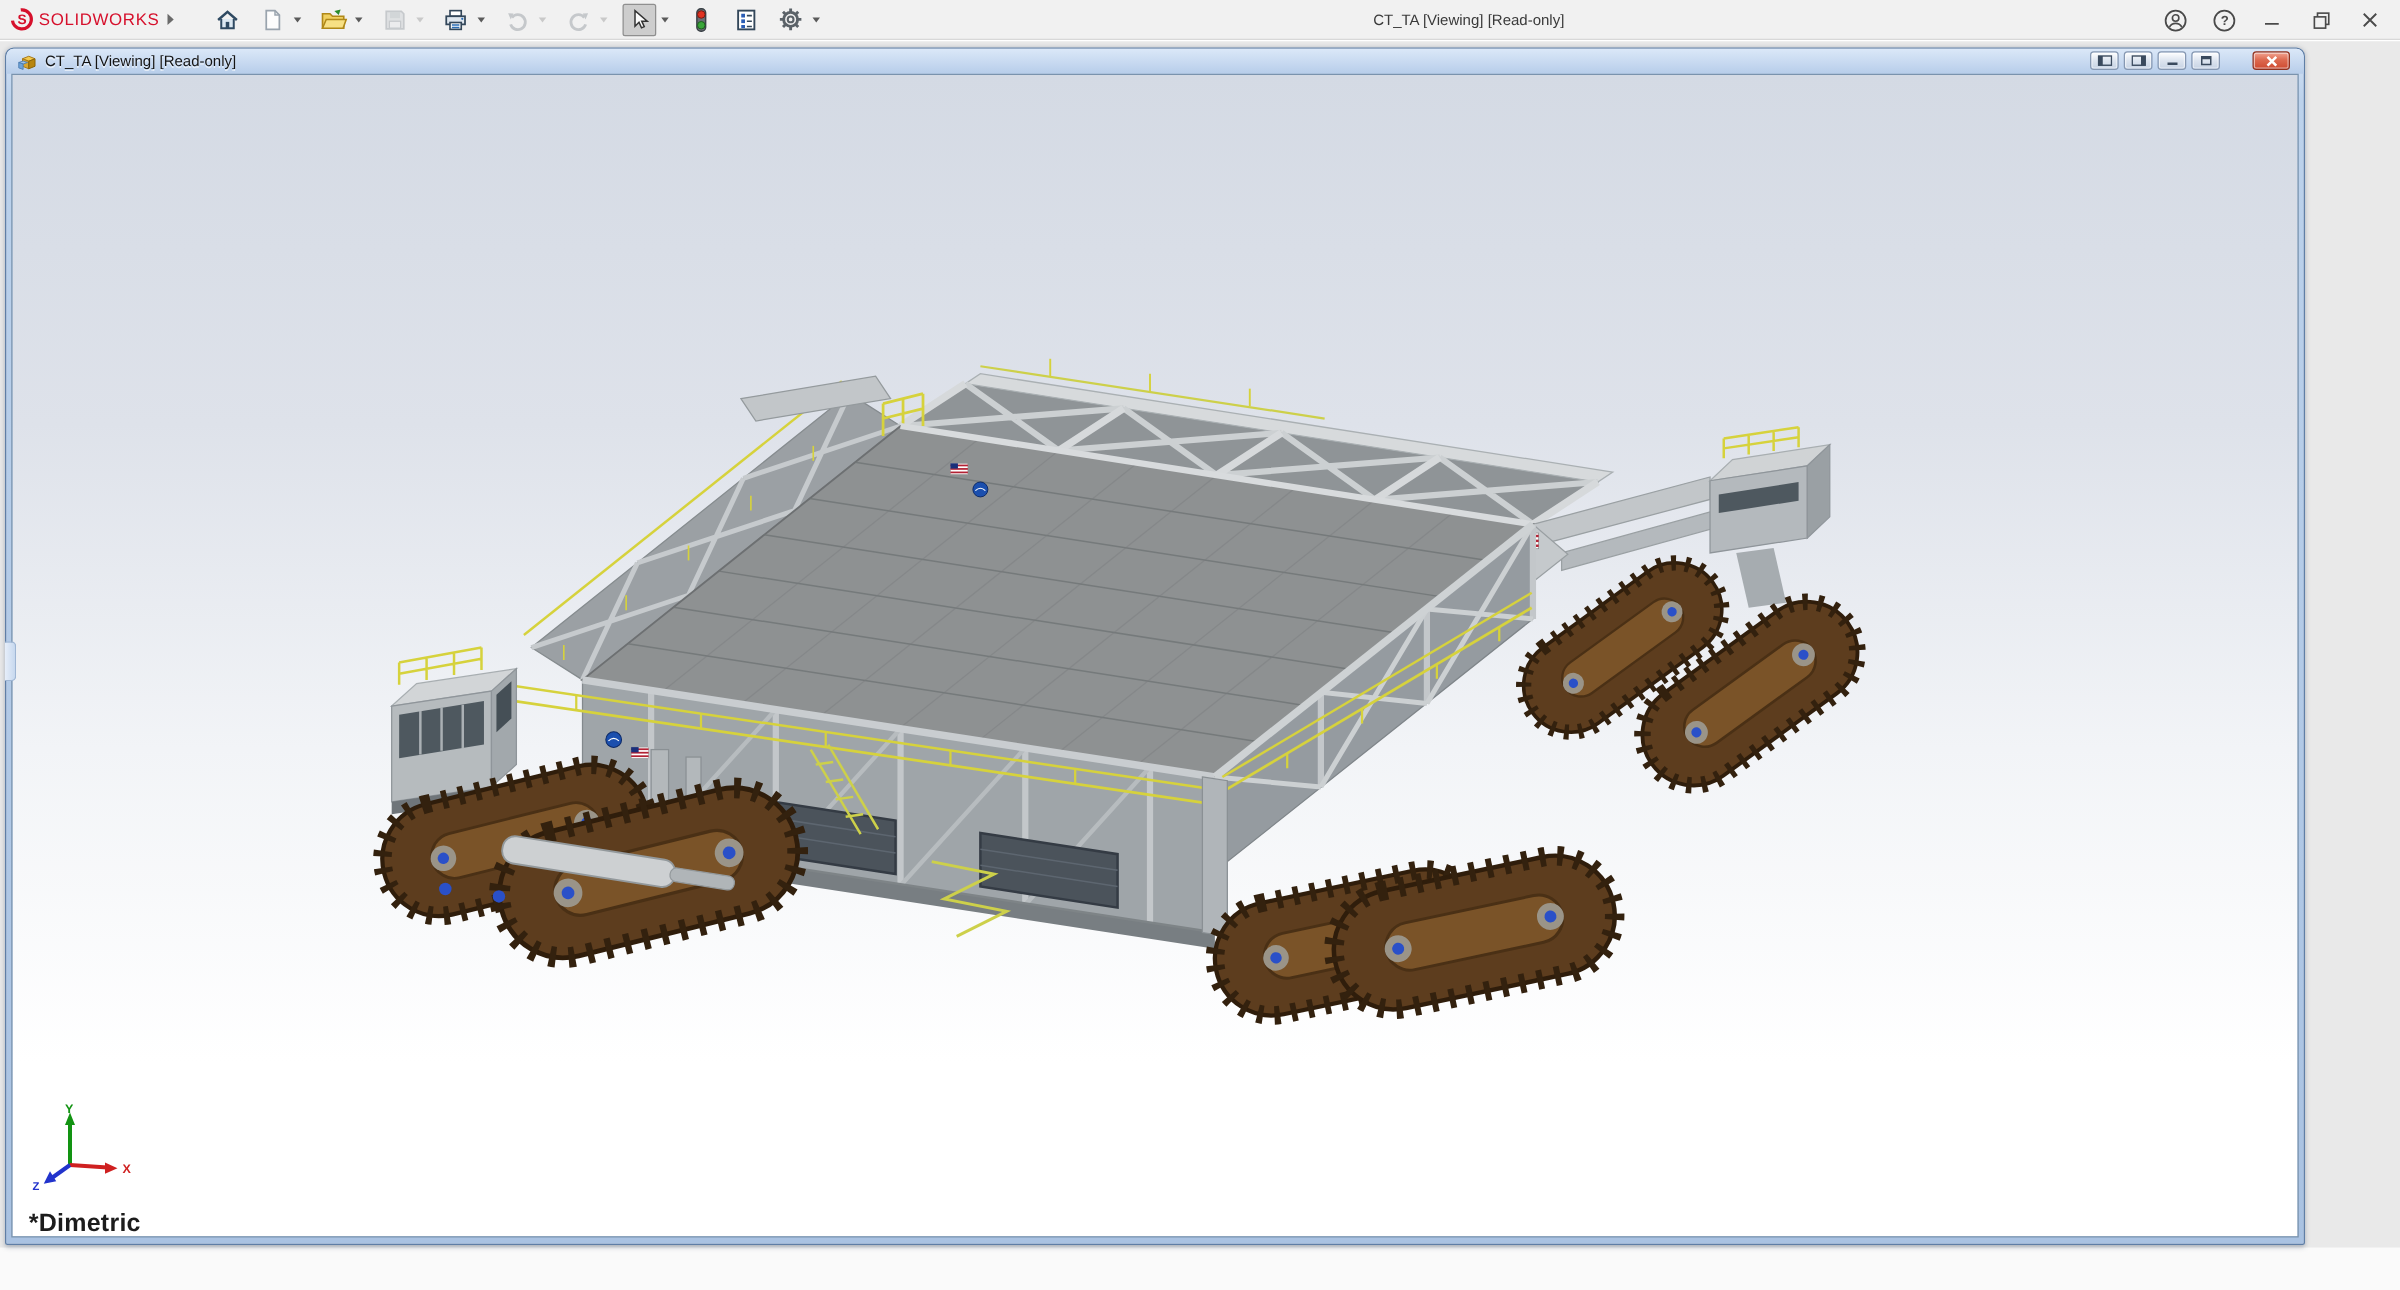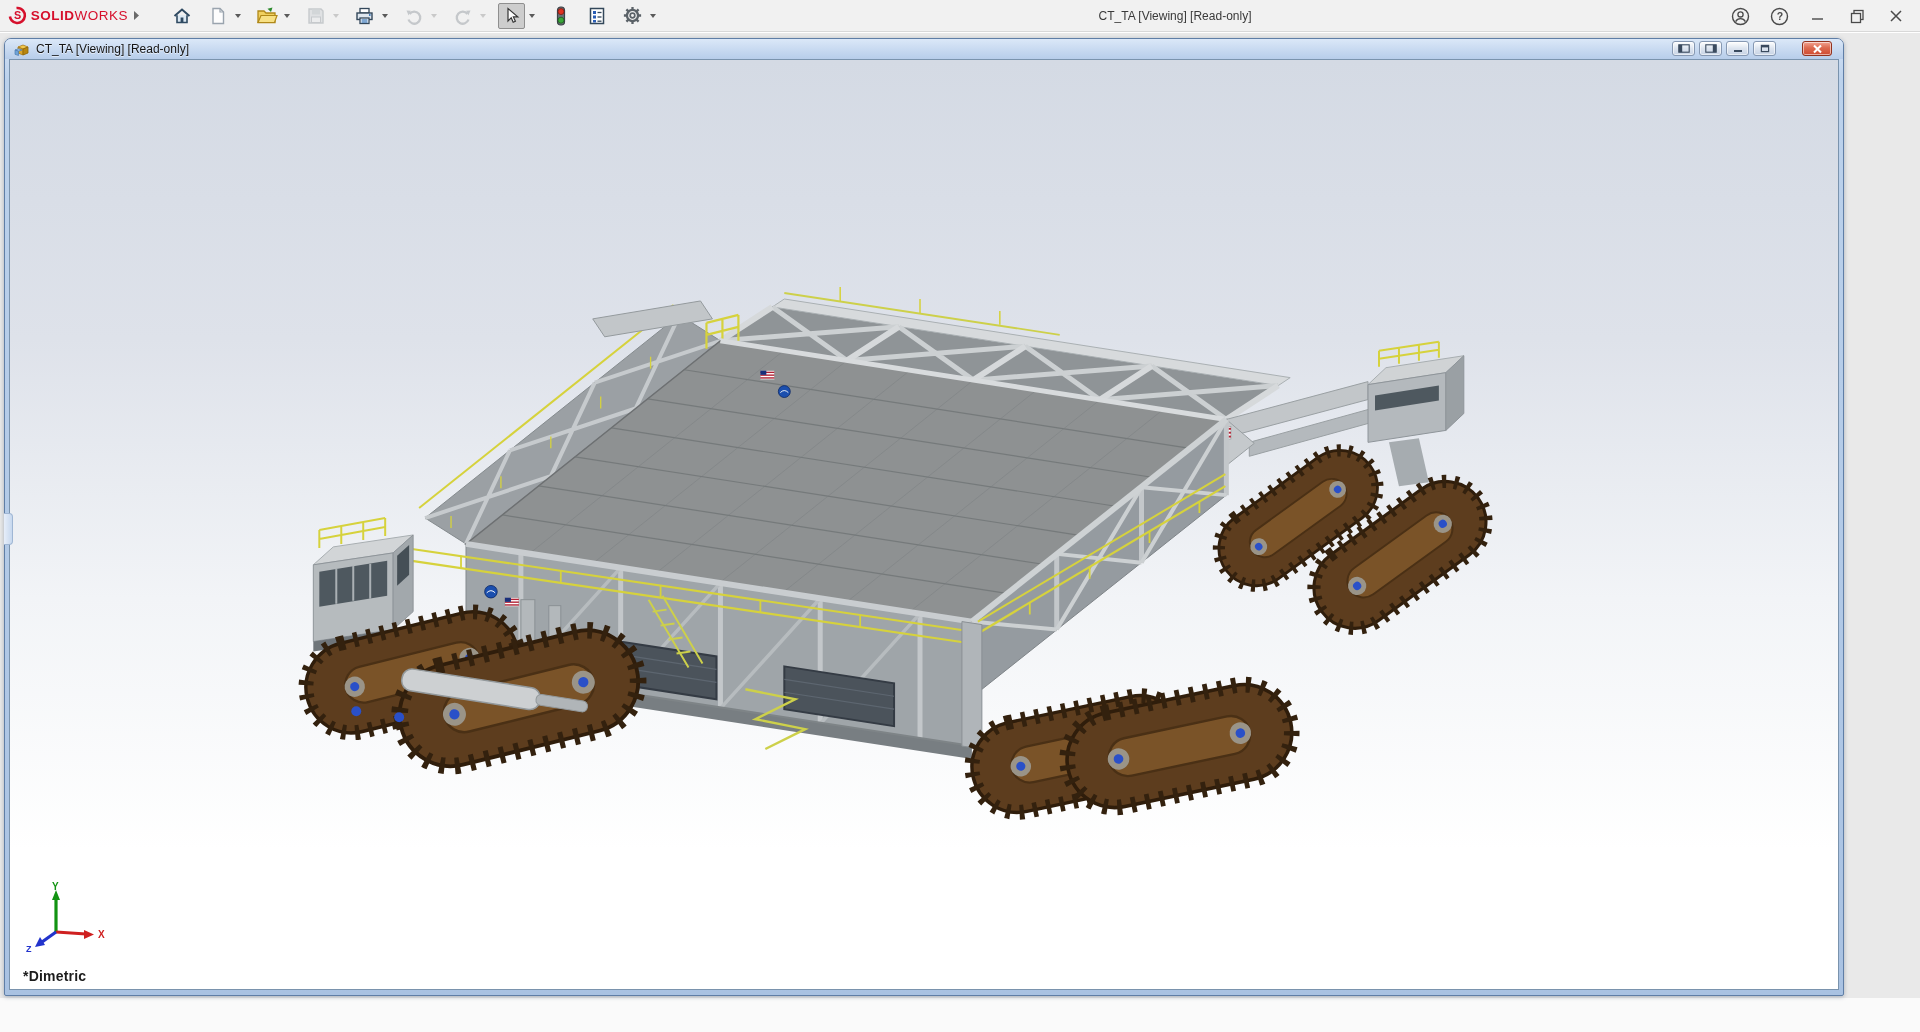--- a/index.html
+++ b/index.html
@@ -14,21 +14,21 @@
   *{margin:0;padding:0;box-sizing:border-box;}
   html,body{width:1920px;height:1032px;overflow:hidden;background:#fff;
     font-family:"Liberation Sans",sans-serif;}
   .app{position:relative;width:1920px;height:1032px;}
 
   
   .titlebar{position:relative;height:32px;background:var(--header-bg);
     border-bottom:1px solid #d8d8d8;display:flex;align-items:center;}
   .logo{display:flex;align-items:center;gap:4px;padding-left:8px;width:128px;flex:0 0 auto;}
   .logo .brand{font-size:13.5px;letter-spacing:.5px;color:var(--brand-red);white-space:nowrap;}
-  .logo .brand b{font-weight:700;}
+  .logo .brand b{font-weight:400;}
   .flyout{width:16px;height:20px;display:flex;align-items:center;justify-content:center;flex:0 0 auto;}
   .toolbar{display:flex;align-items:center;margin-left:24px;}
   .grp{display:flex;align-items:center;margin-right:9px;}
   .tbn{width:27px;height:26px;display:flex;align-items:center;justify-content:center;
     border:1px solid transparent;border-radius:2px;cursor:default;}
   .tbn.active{background:#cdcdcd;border-color:#8f8f8f;}
   .dd{width:13px;height:26px;display:flex;align-items:center;justify-content:center;}
   .dd i{display:block;width:0;height:0;border-left:3.5px solid transparent;
     border-right:3.5px solid transparent;border-top:4px solid #5a5a5a;}
   .grp.disabled .dd i{border-top-color:#b0b0b0;}
@@ -55,21 +55,21 @@
   .dbtn{width:23px;height:15px;border:1px solid #8698b2;border-radius:3px;
     background:linear-gradient(180deg,#ffffff,#dce4ef 50%,#c7d3e4);
     display:flex;align-items:center;justify-content:center;box-shadow:inset 0 0 0 1px rgba(255,255,255,.55);}
   .dbtn.close{width:30px;margin-left:22px;border-color:#92321e;
     background:linear-gradient(180deg,#f2a492,#dd6a50 45%,var(--close-red));}
   .doc-client{position:absolute;left:4px;right:4px;top:20px;bottom:5px;
     border:1px solid #7a93ad;
     background:linear-gradient(180deg,var(--viewport-top) 0%,#dee2ea 30%,#f2f4f7 58%,var(--viewport-bottom) 85%);}
   .model-svg{position:absolute;inset:0;width:100%;height:100%;}
   .triad{position:absolute;left:12px;top:822px;width:90px;height:72px;}
-  .view-label{position:absolute;left:13px;top:908px;font-size:14px;font-weight:700;
+  .view-label{position:absolute;left:13px;top:908px;font-size:20px;font-weight:700;
     color:#1c1c1c;letter-spacing:.2px;}
   .notch{position:absolute;left:-1px;top:474px;width:9px;height:32px;
     background:linear-gradient(90deg,#e6eefa,#c7d8ee);border:1px solid #9fb6d4;
     border-left:none;border-radius:0 4px 4px 0;}
 </style>
 </head>
 <body>
 
 <div class="app">
 

